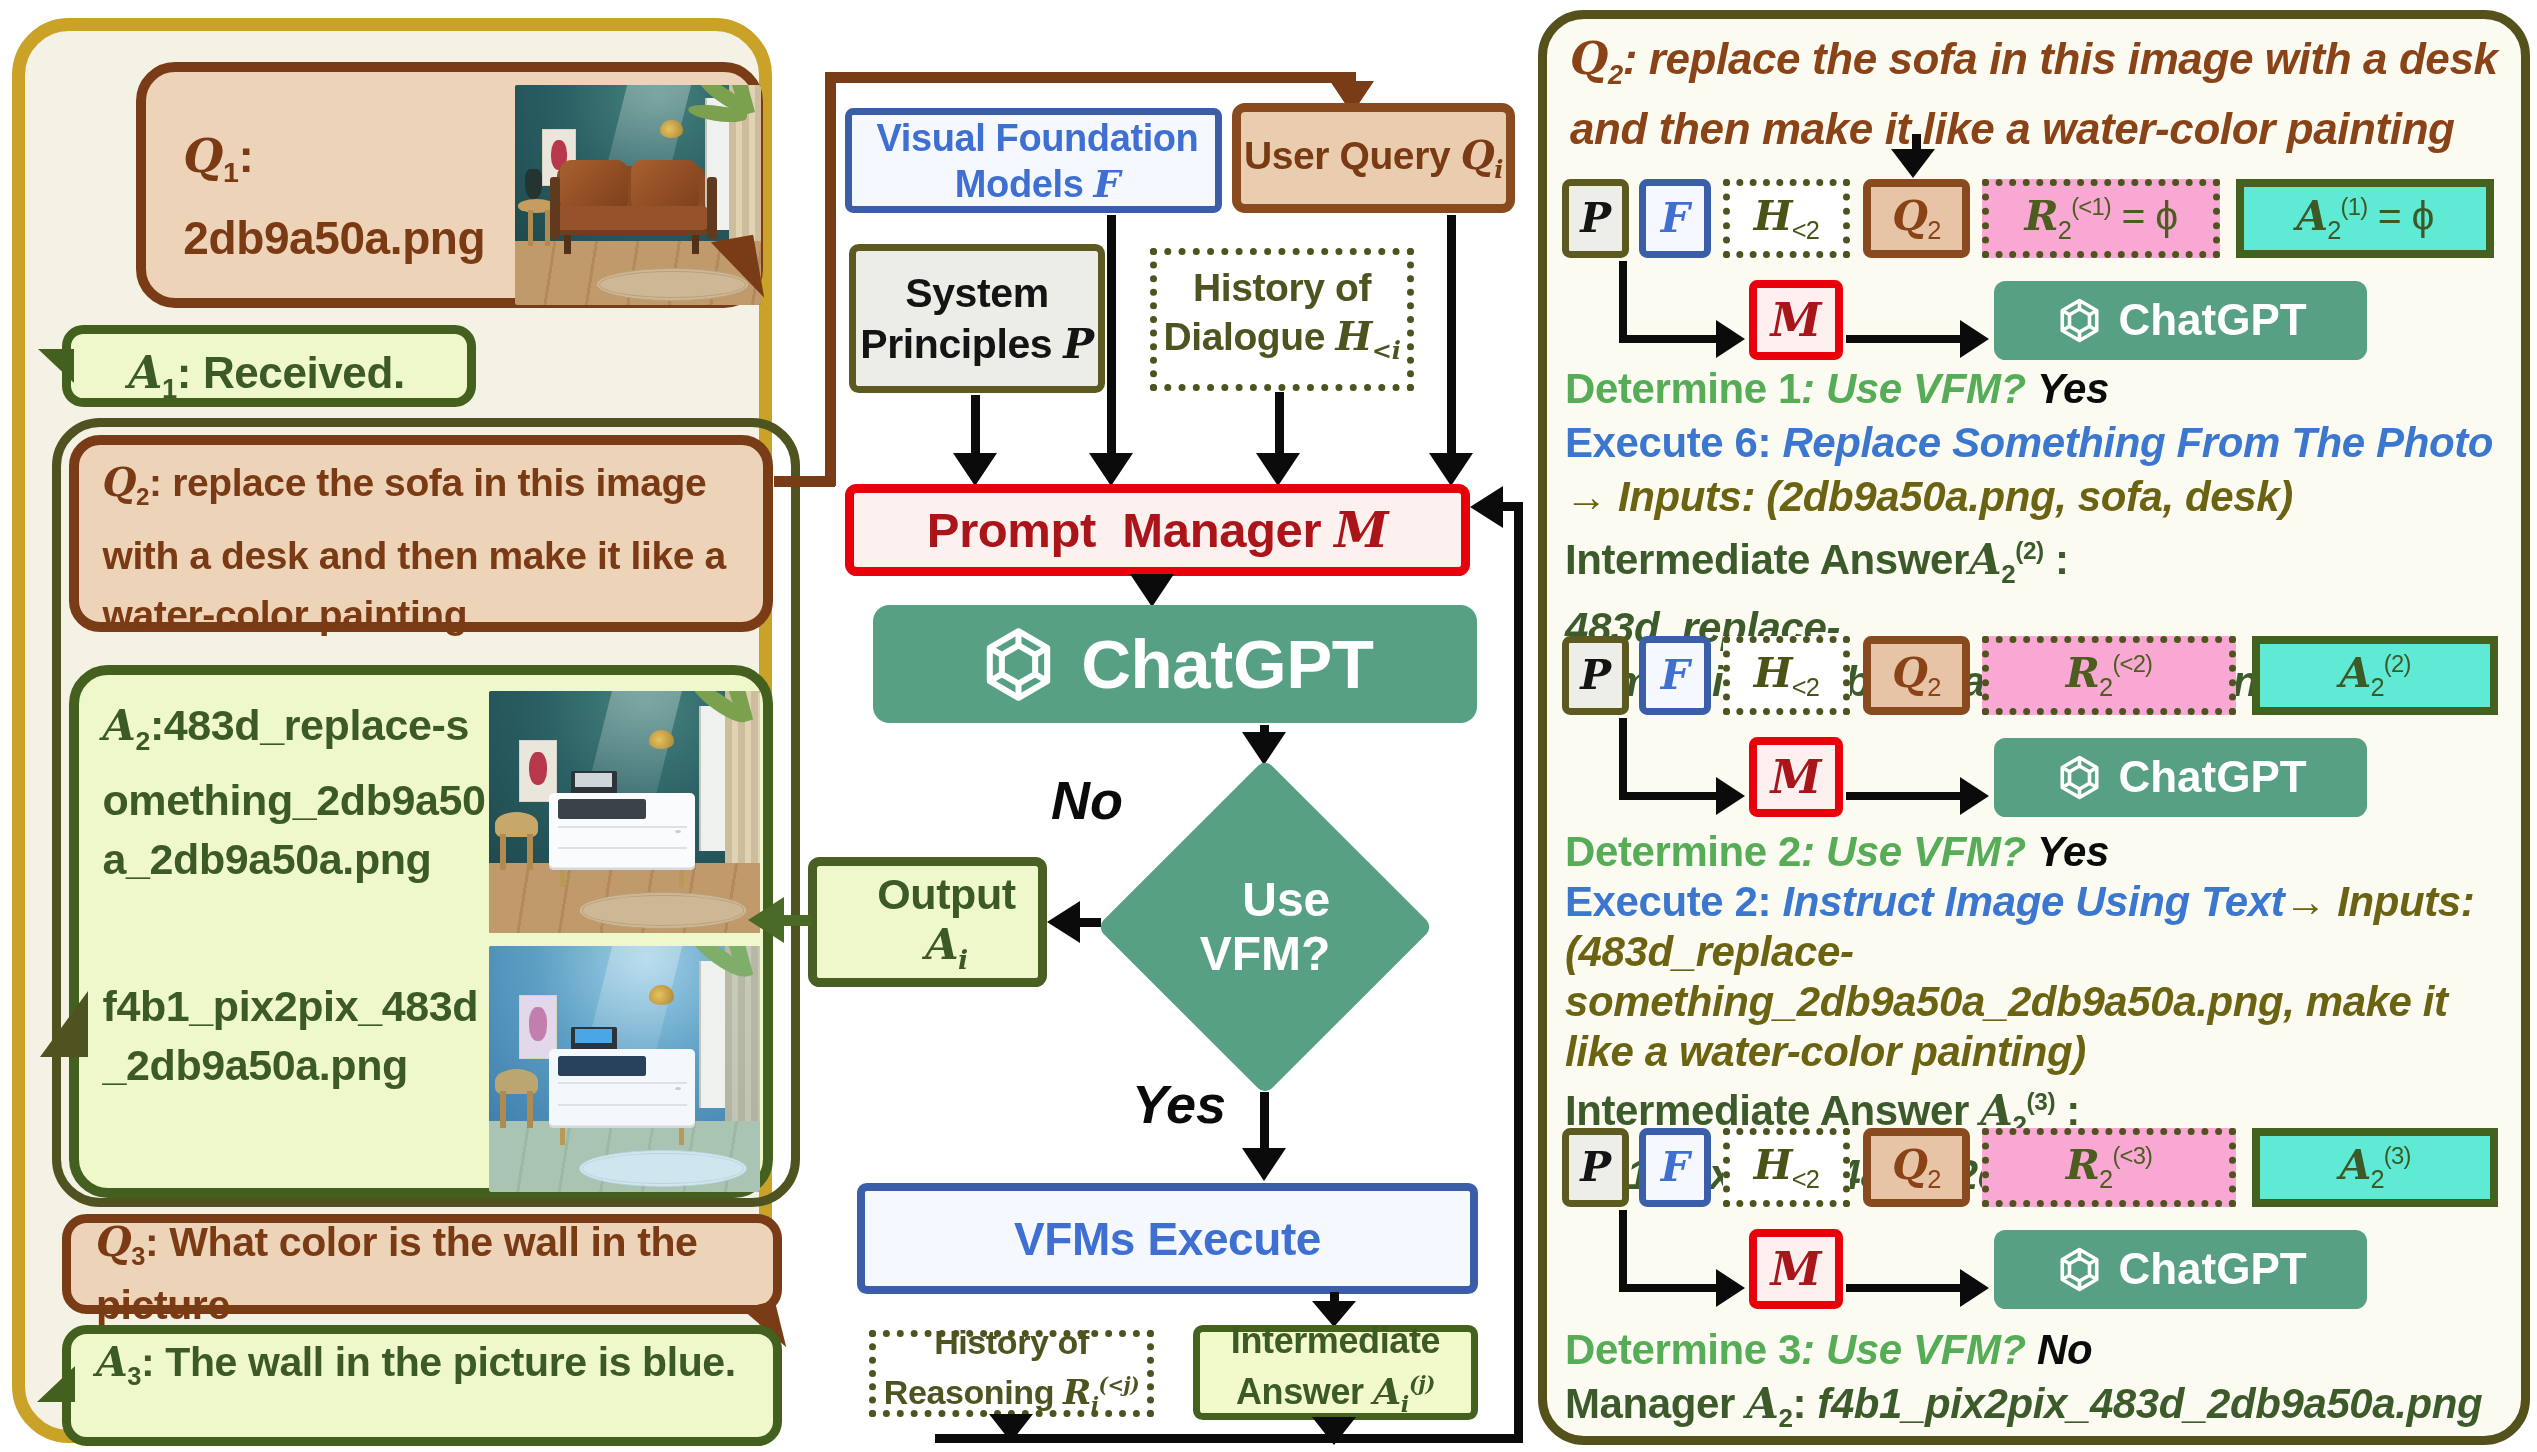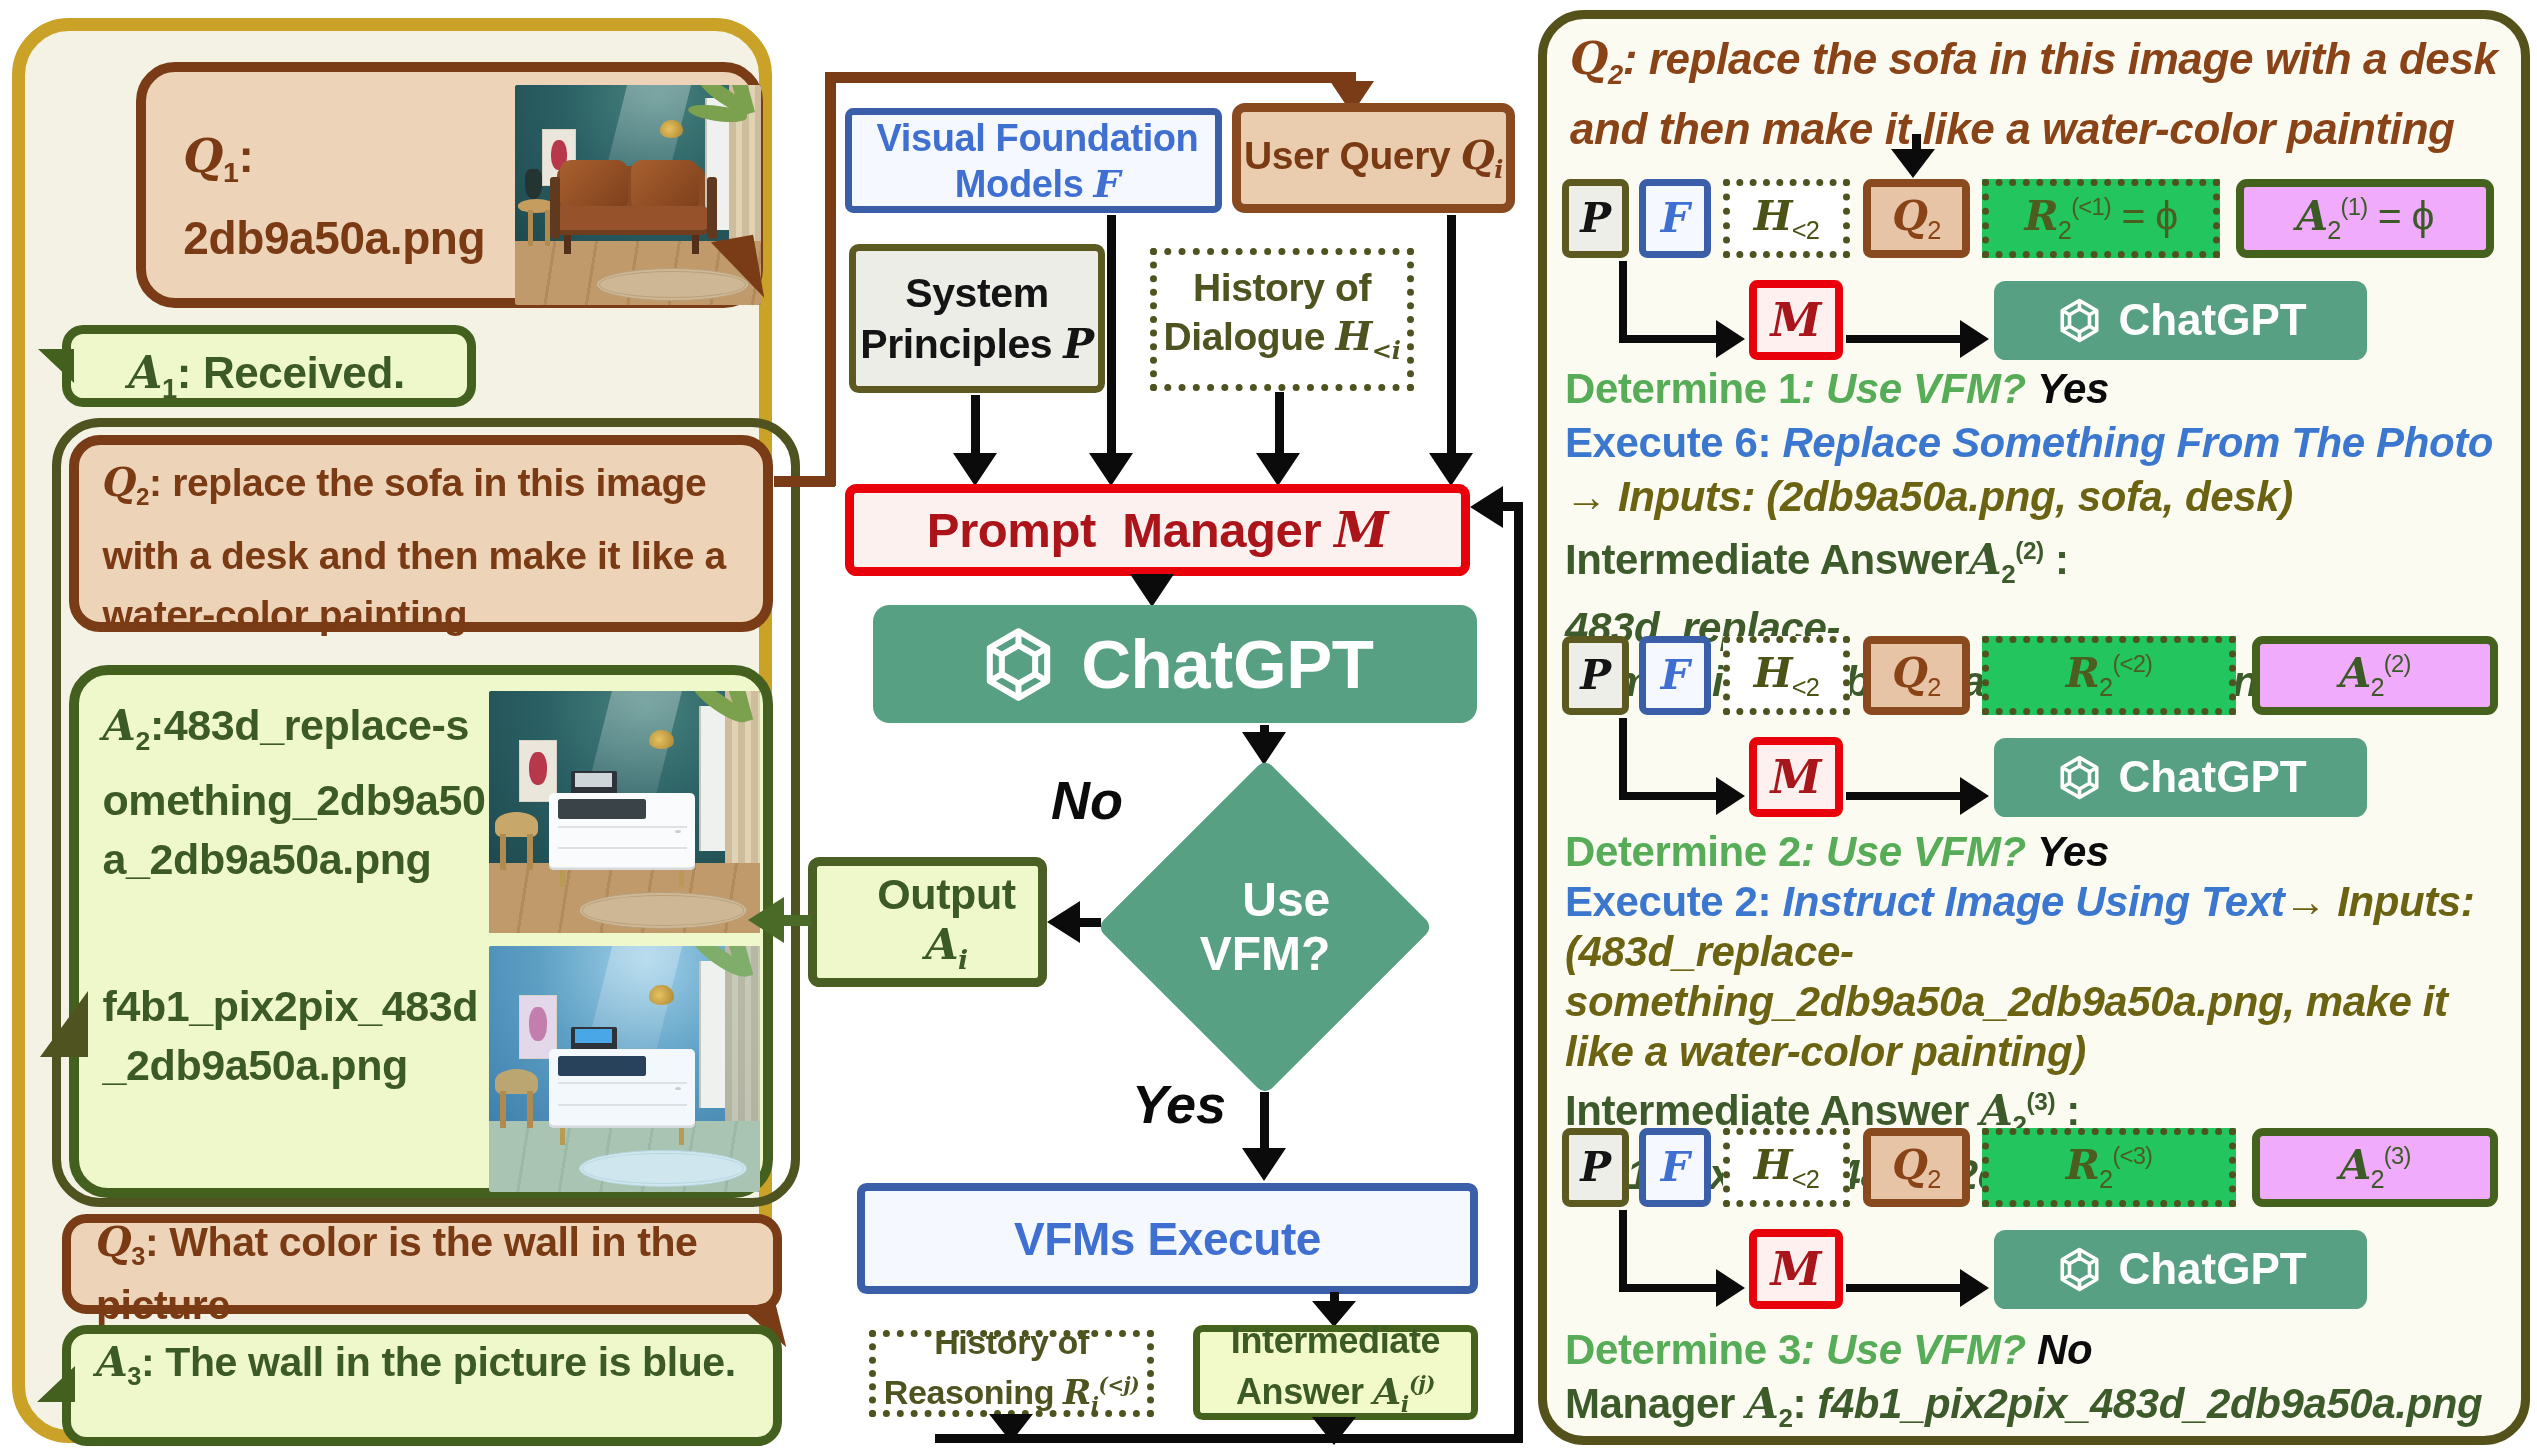--- a/index.html
+++ b/index.html
@@ -101,22 +101,22 @@
 
   
   .rp-header{position:absolute;left:23px;top:13px;width:955px;font-size:44px;line-height:54px;
     font-style:italic;font-weight:600;color:#8a4217;letter-spacing:-0.4px;}
   .chip{position:absolute;box-sizing:border-box;height:79px;display:flex;align-items:center;justify-content:center;
     font-size:41px;letter-spacing:-0.8px;}
   .chip-p{background:#eeeee8;border:7.4px solid #5c5a20;border-radius:8.2px;color:#141414;}
   .chip-f{background:#f5f8fe;border:7.4px solid #3a5fa8;border-radius:8.2px;color:#3e6fd1;}
   .chip-h{background:#fff;border:7.4px dotted #4f531f;color:#4d5217;}
   .chip-q{background:#e6c4a5;border:8.2px solid #8a4a1f;border-radius:8.2px;color:#8a4217;}
-  .chip-r{background:#22c55e;border:7.4px dotted #4f531f;color:#4d5c1f;text-align:right;}
-  .chip-a{background:#f0abfc;border:8.2px solid #44621d;border-radius:11px;color:#3c5a26;}
+  .chip-r{background:#f9a8d4;border:7.4px dotted #4f531f;color:#4d5c1f;text-align:right;}
+  .chip-a{background:#5eead4;border:8.2px solid #44621d;border-radius:0;color:#3c5a26;}
   .chip-m{position:absolute;box-sizing:border-box;width:94px;height:80px;background:#fdf0ee;border:8.2px solid #e8000a;
     border-radius:8.2px;color:#a8161b;display:flex;align-items:center;justify-content:center;font-size:46px;}
   .chip-gpt{position:absolute;box-sizing:border-box;width:373px;height:79px;background:#58a083;border-radius:11.5px;
     color:#fff;display:flex;align-items:center;justify-content:center;gap:13px;font-size:44px;font-weight:bold;}
   .tblock{position:absolute;left:18px;width:955px;font-size:42px;letter-spacing:-0.4px;color:#6b6312;}
   .det-label{color:#57ad57;font-weight:bold;}
   .det-q{color:#57ad57;font-style:italic;font-weight:600;}
   .det-ans{color:#0b0b0b;font-weight:bold;font-style:italic;}
   .exe-label{color:#3b76cf;font-weight:bold;}
   .exe-tool{color:#3b76cf;font-style:italic;font-weight:600;}

